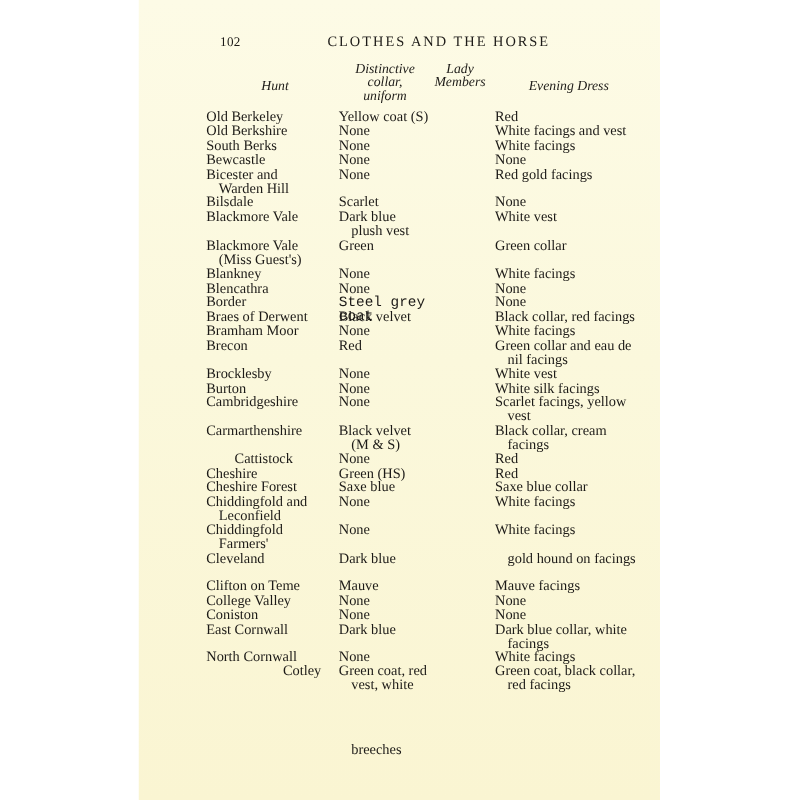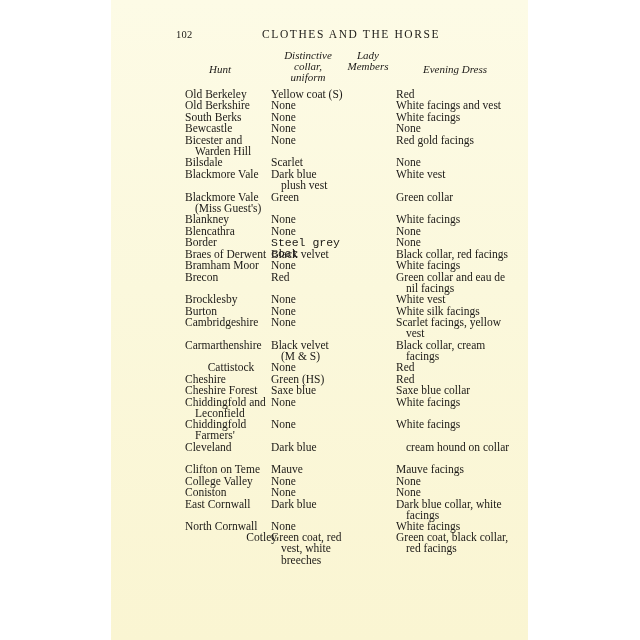--- a/index.html
+++ b/index.html
@@ -5,21 +5,21 @@
   html, body { margin:0; padding:0; }
   body { width:640px; height:640px; background:#ffffff; position:relative; overflow:hidden;
          font-family:"Liberation Serif","DejaVu Serif",serif; color:#1c1a17; }
   .page { position:absolute; left:111px; top:0; width:417px; height:640px;
           background: linear-gradient(180deg,#fdfbe6 0%,#fbf8dc 45%,#faf5d2 100%); }
   .pagenum { position:absolute; left:176px; top:29px; font-size:10.5px; letter-spacing:0.3px; }
   .running { position:absolute; left:262px; top:28px; font-size:11.5px; letter-spacing:1.6px; }
   .hdr { position:absolute; font-style:italic; font-size:11px; line-height:11px; text-align:center; }
   .row { position:absolute; left:0; width:640px; font-size:11.5px; line-height:11.4px; }
   .c { position:absolute; top:0; }
-  .c1 { left:185px; width:92px; }
+  .c1 { left:165px; width:92px; }
   .c2 { left:271px; width:94px; }
   .c3 { left:396px; width:114px; }
   .ind { padding-left:10px; display:block; }
 </style>
 </head>
 <body>
 
 <div class="page"></div>
 
 <div class="pagenum">102</div>
@@ -303,21 +303,21 @@
       </div>
     </div>
     <div class="row" style="top: 442px;">
       <div class="c c1">
         <span style="display: block;">Cleveland</span>
       </div>
       <div class="c c2">
         <span style="display: block;">Dark blue</span>
       </div>
       <div class="c c3">
-        <span class="ind" style="display: block;">cream hound on collar</span>
+        <span class="ind" style="display: block;">gold hound on facings</span>
       </div>
     </div>
     <div class="row" style="top: 464px;">
       <div class="c c1">
         <span style="display: block;">Clifton on Teme</span>
       </div>
       <div class="c c2">
         <span style="display: block;">Mauve</span>
       </div>
       <div class="c c3">
@@ -369,20 +369,20 @@
         <span style="display: block;">White facings</span>
       </div>
     </div>
     <div class="row" style="top: 532px;">
       <div class="c c1">
         <span style="display: block; text-align: right;">Cotley</span>
       </div>
       <div class="c c2">
         <span style="display: block;">Green coat, red</span>
         <span class="ind" style="display: block;">vest, white</span>
-        <span class="ind" style="display: block;">breeches</span>
+        <span class="ind" style="display: block; margin-top: 40px;">breeches</span>
       </div>
       <div class="c c3">
         <span style="display: block;">Green coat, black collar,</span>
         <span class="ind" style="display: block;">red facings</span>
       </div>
     </div>
   </div>
 
 </body></html>

